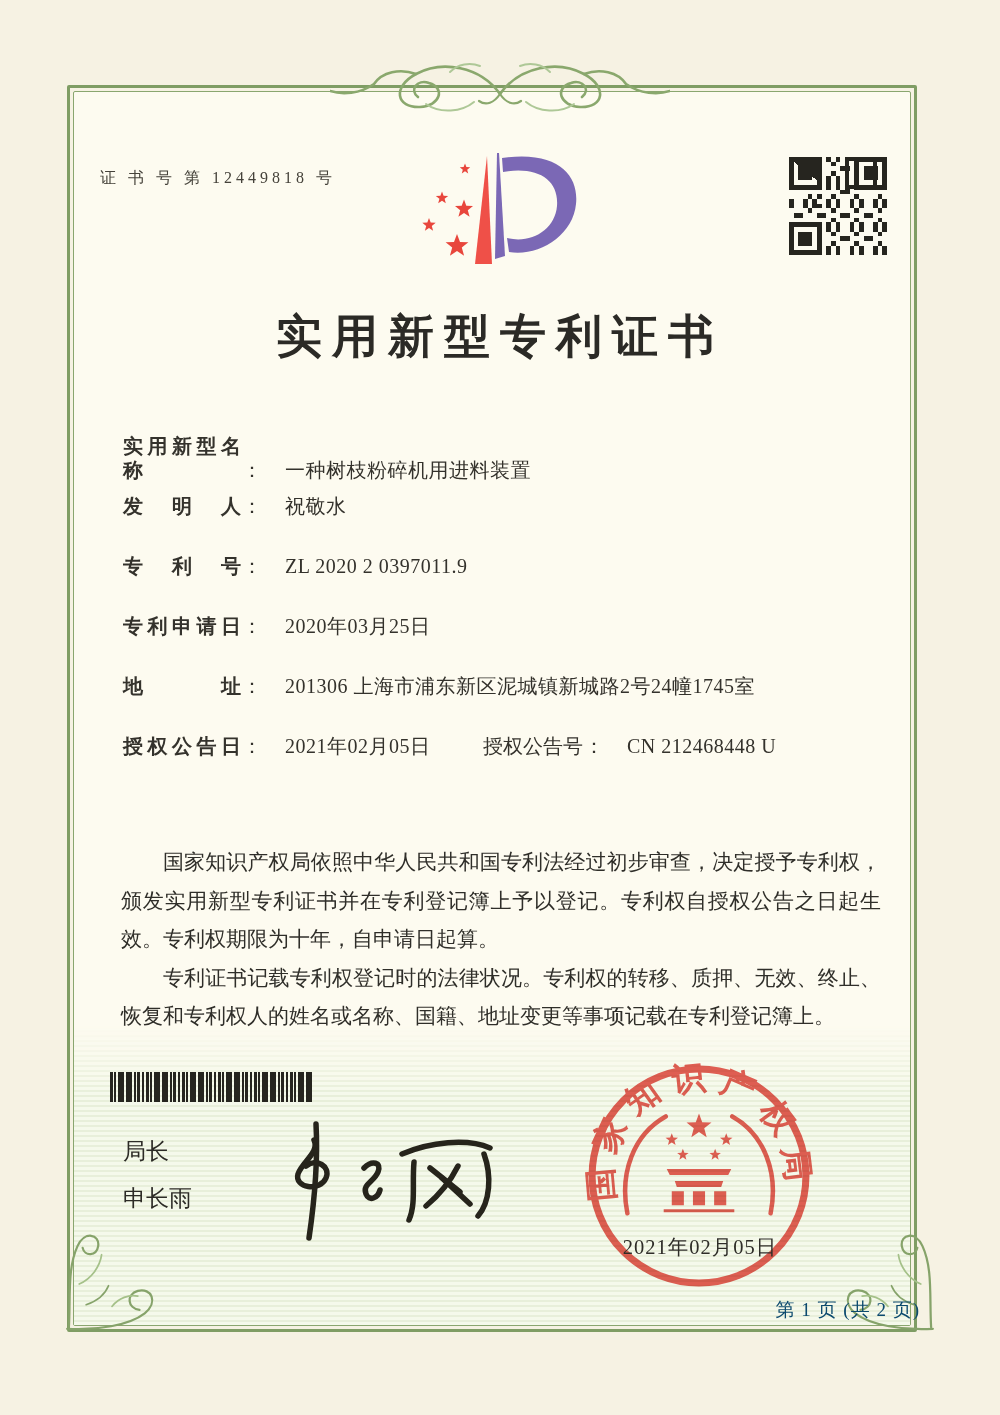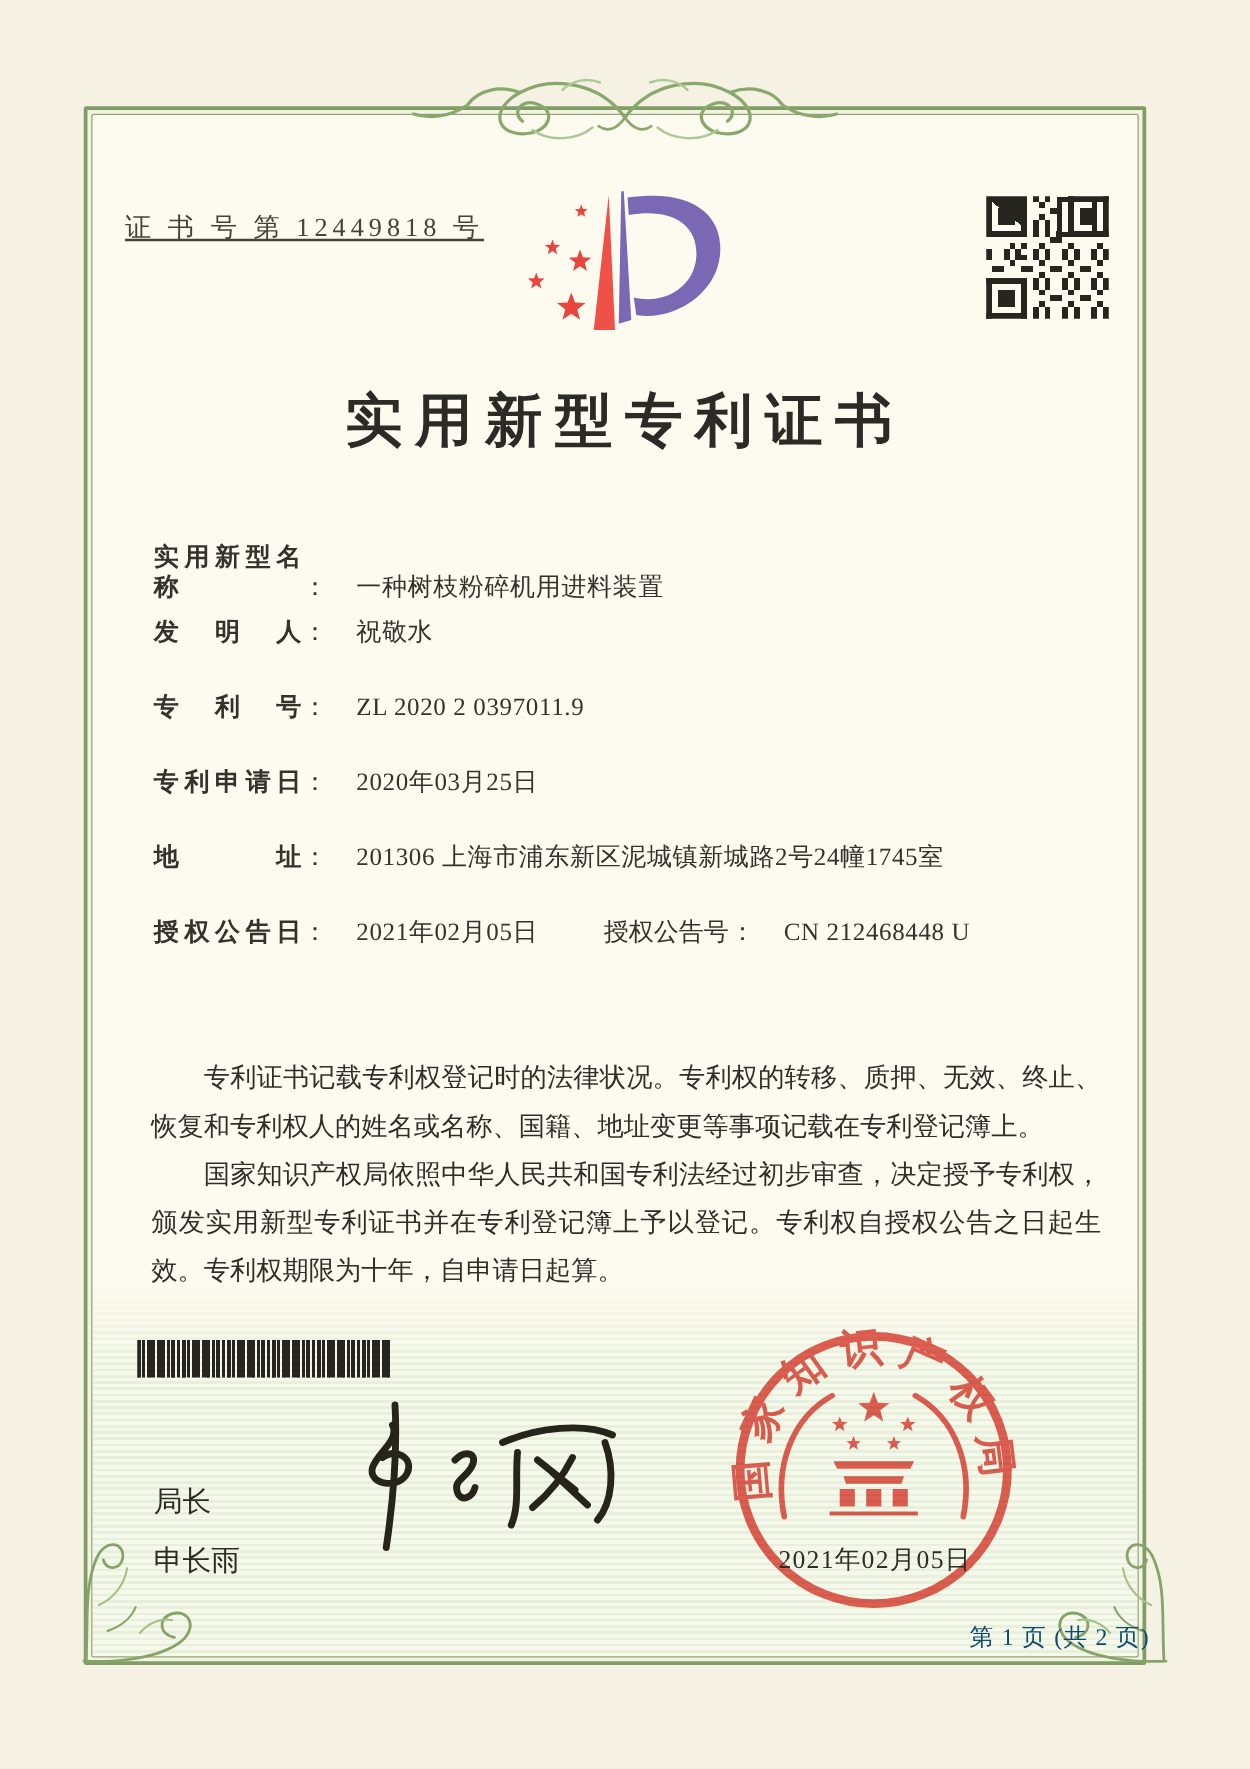--- a/index.html
+++ b/index.html
@@ -15,42 +15,42 @@
   .frame-inner{position:absolute;inset:3px;border:1px solid #8aa66f;background:#fdfbf0;border-radius:2px;}
   .band{position:absolute;left:0;right:0;bottom:0;height:300px;
     background:repeating-linear-gradient(180deg,#e8efda 0px,#e8efda 2px,#f5f9eb 2px,#f5f9eb 5px);
     -webkit-mask-image:linear-gradient(180deg,transparent 0,#000 70px);
     mask-image:linear-gradient(180deg,transparent 0,#000 70px);}
   .orn-top{position:absolute;left:330px;top:50px;width:340px;height:80px;}
   .orn-corner{position:absolute;width:120px;height:112px;}
   .orn-bl{left:58px;top:1222px;}
   .orn-br{right:58px;top:1222px;transform:scaleX(-1);}
   
-  .cert-no{position:absolute;left:100px;top:168px;font-size:21px;letter-spacing:4px;color:#45423a;text-decoration:underline;}
+  .cert-no{position:absolute;left:100px;top:168px;font-size:16px;letter-spacing:4px;color:#45423a;}
   .logo{position:absolute;left:402px;top:146px;width:185px;height:140px;}
   .qr{position:absolute;left:789px;top:157px;width:98px;height:98px;}
   .title{position:absolute;left:0;right:0;top:306px;margin:0;text-align:center;
     font-size:46px;font-weight:700;letter-spacing:10px;color:#2b2a26;}
   
   .fields{position:absolute;left:123px;top:434px;width:760px;font-size:20px;color:#34322c;}
   .row{position:relative;height:60px;line-height:24px;}
   .lbl-j{display:inline-block;width:118px;text-align:justify;text-align-last:justify;font-weight:bold;}
   .colon{margin-left:1px;}
   .val{margin-left:23px;letter-spacing:0.5px;}
   .grant-no-group{position:absolute;left:360px;top:0;}
   
   .body-text{position:absolute;left:121px;top:843px;width:760px;font-size:21px;
     line-height:38.5px;text-align:justify;color:#2f2e29;}
   .body-text p{margin:0;text-indent:2em;}
   
   .barcode{position:absolute;left:110px;top:1072px;width:202px;height:30px;
     background:
       repeating-linear-gradient(90deg,#26251f 0 2px,rgba(0,0,0,0) 2px 4px),
       repeating-linear-gradient(90deg,#26251f 0 3px,rgba(0,0,0,0) 3px 9px);}
-  .signer{position:absolute;left:123px;top:1178px;font-size:23px;line-height:47px;color:#2c2b26;
+  .signer{position:absolute;left:123px;top:1128px;font-size:23px;line-height:47px;color:#2c2b26;
     font-family:"Liberation Sans","DejaVu Sans",sans-serif;}
   .signature{position:absolute;left:262px;top:1112px;width:250px;height:135px;}
   .seal{position:absolute;left:583px;top:1060px;width:232px;height:232px;opacity:.92;mix-blend-mode:multiply;}
   .seal-date{position:absolute;left:600px;top:1233px;width:200px;text-align:center;
     font-size:20.5px;letter-spacing:1px;color:#2e2d28;}
   .page-num{position:absolute;left:0;right:80px;top:1297px;text-align:right;
     font-size:19px;color:#0c4a6e;letter-spacing:1px;}
   .back-note{position:absolute;left:0;right:20px;top:1356px;text-align:center;
     font-size:22px;letter-spacing:4px;color:#403e34;}
 </style>
@@ -150,22 +150,22 @@
     </div>
     <div class="row">
       <span class="lbl-j">授权公告日</span><span class="colon">：</span><span class="val">2021年02月05日</span>
       <span class="grant-no-group">
         <span>授权公告号</span><span class="colon">：</span><span class="val">CN 212468448 U</span>
       </span>
     </div>
   </div>
 
   <div class="body-text">
+    <p>国家知识产权局依照中华人民共和国专利法经过初步审查，决定授予专利权，颁发实用新型专利证书并在专利登记簿上予以登记。专利权自授权公告之日起生效。专利权期限为十年，自申请日起算。</p>
     <p>专利证书记载专利权登记时的法律状况。专利权的转移、质押、无效、终止、恢复和专利权人的姓名或名称、国籍、地址变更等事项记载在专利登记簿上。</p>
-    <p>国家知识产权局依照中华人民共和国专利法经过初步审查，决定授予专利权，颁发实用新型专利证书并在专利登记簿上予以登记。专利权自授权公告之日起生效。专利权期限为十年，自申请日起算。</p>
   </div>
 
   <div class="barcode"></div>
 
   <div class="signer">
     <div>局长</div>
     <div>申长雨</div>
   </div>
 
   <svg class="signature" viewBox="0 0 250 135">

